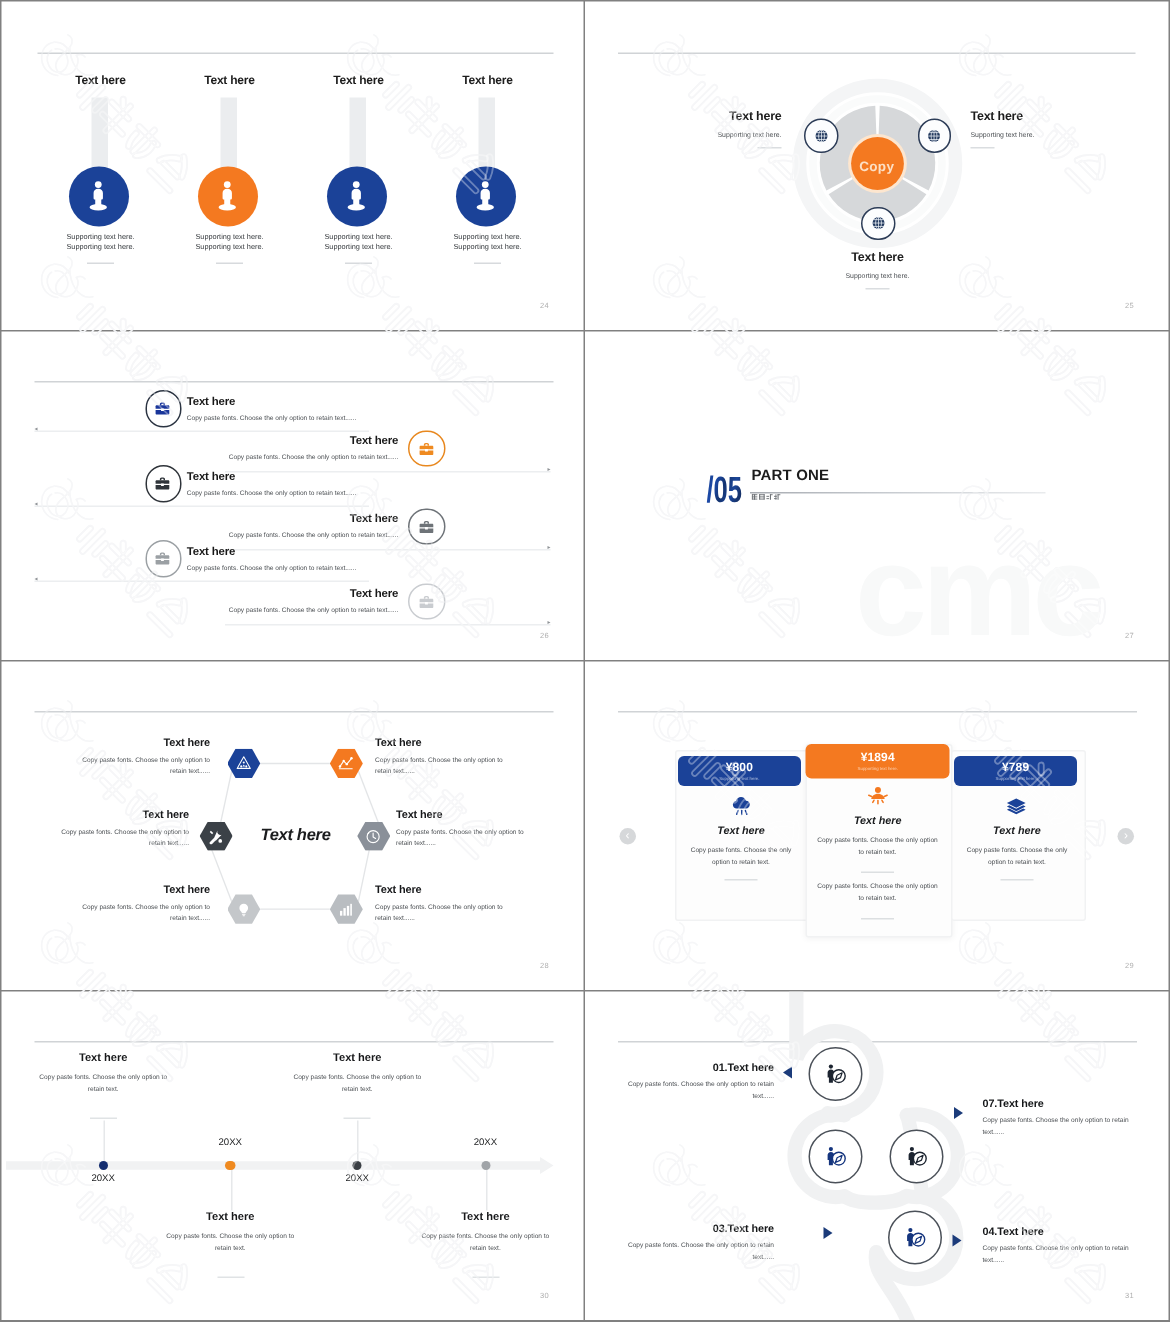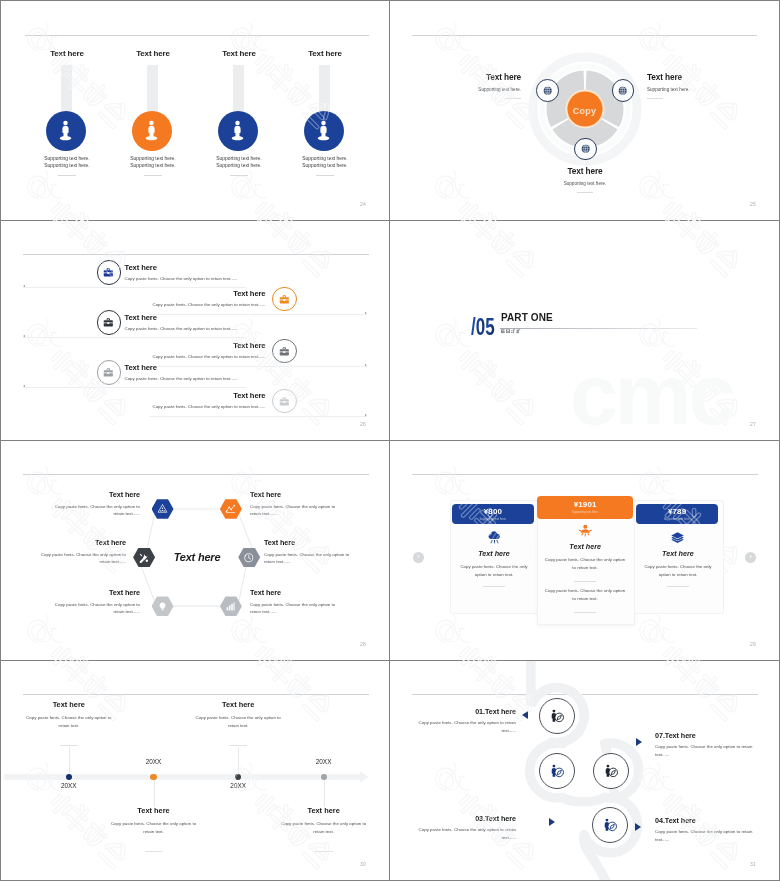--- a/index.html
+++ b/index.html
@@ -427,21 +427,21 @@
               <path d="M12 16.5 L12 20.8"></path>
               <path d="M15.8 16.5 L17.4 20.6"></path>
             </g>
           </svg>
         </div>
     <div class="s6t" style="left:60px;top:108px;width:88px">Text here</div>
     <div class="s6b" style="left:68px;top:122px;width:72px">Copy paste fonts. Choose the only option to retain text.</div>
     <div class="s6d" style="left:93px;top:145px;width:22px"></div>
     <div class="s6card" style="left:146.9px;top:54.6px;width:96.5px;height:127px;box-shadow:0 1px 4px rgba(0,0,0,.05)"></div>
     <div class="s6head" style="left:146.9px;top:54.6px;width:96.5px;height:23px;background:#f47920">
-      <div class="s6price">¥1901</div>
+      <div class="s6price">¥1894</div>
       <div class="s6psub">Supporting text here.</div>
     </div>
     <div style="position:absolute;left:146.9px;top:82px;width:96.5px;display:flex;justify-content:center">
           <svg viewBox="0 0 24 24" width="14.6" height="14.6">
             <circle cx="12" cy="6" r="3.3" fill="#f47920"></circle>
             <path d="M12 10.2c-3.9 0-7 2.5-7.4 5.7h14.8c-.4-3.2-3.5-5.7-7.4-5.7z" fill="#f47920"></path>
             <rect x="9.9" y="12.6" width="1.5" height="2.6" fill="#f47920"></rect>
             <rect x="12.6" y="12.6" width="1.5" height="2.6" fill="#f47920"></rect>
             <g stroke="#f47920" stroke-width="1.7" stroke-linecap="round">
               <path d="M5.1 13.2 L1.9 11.8"></path>

